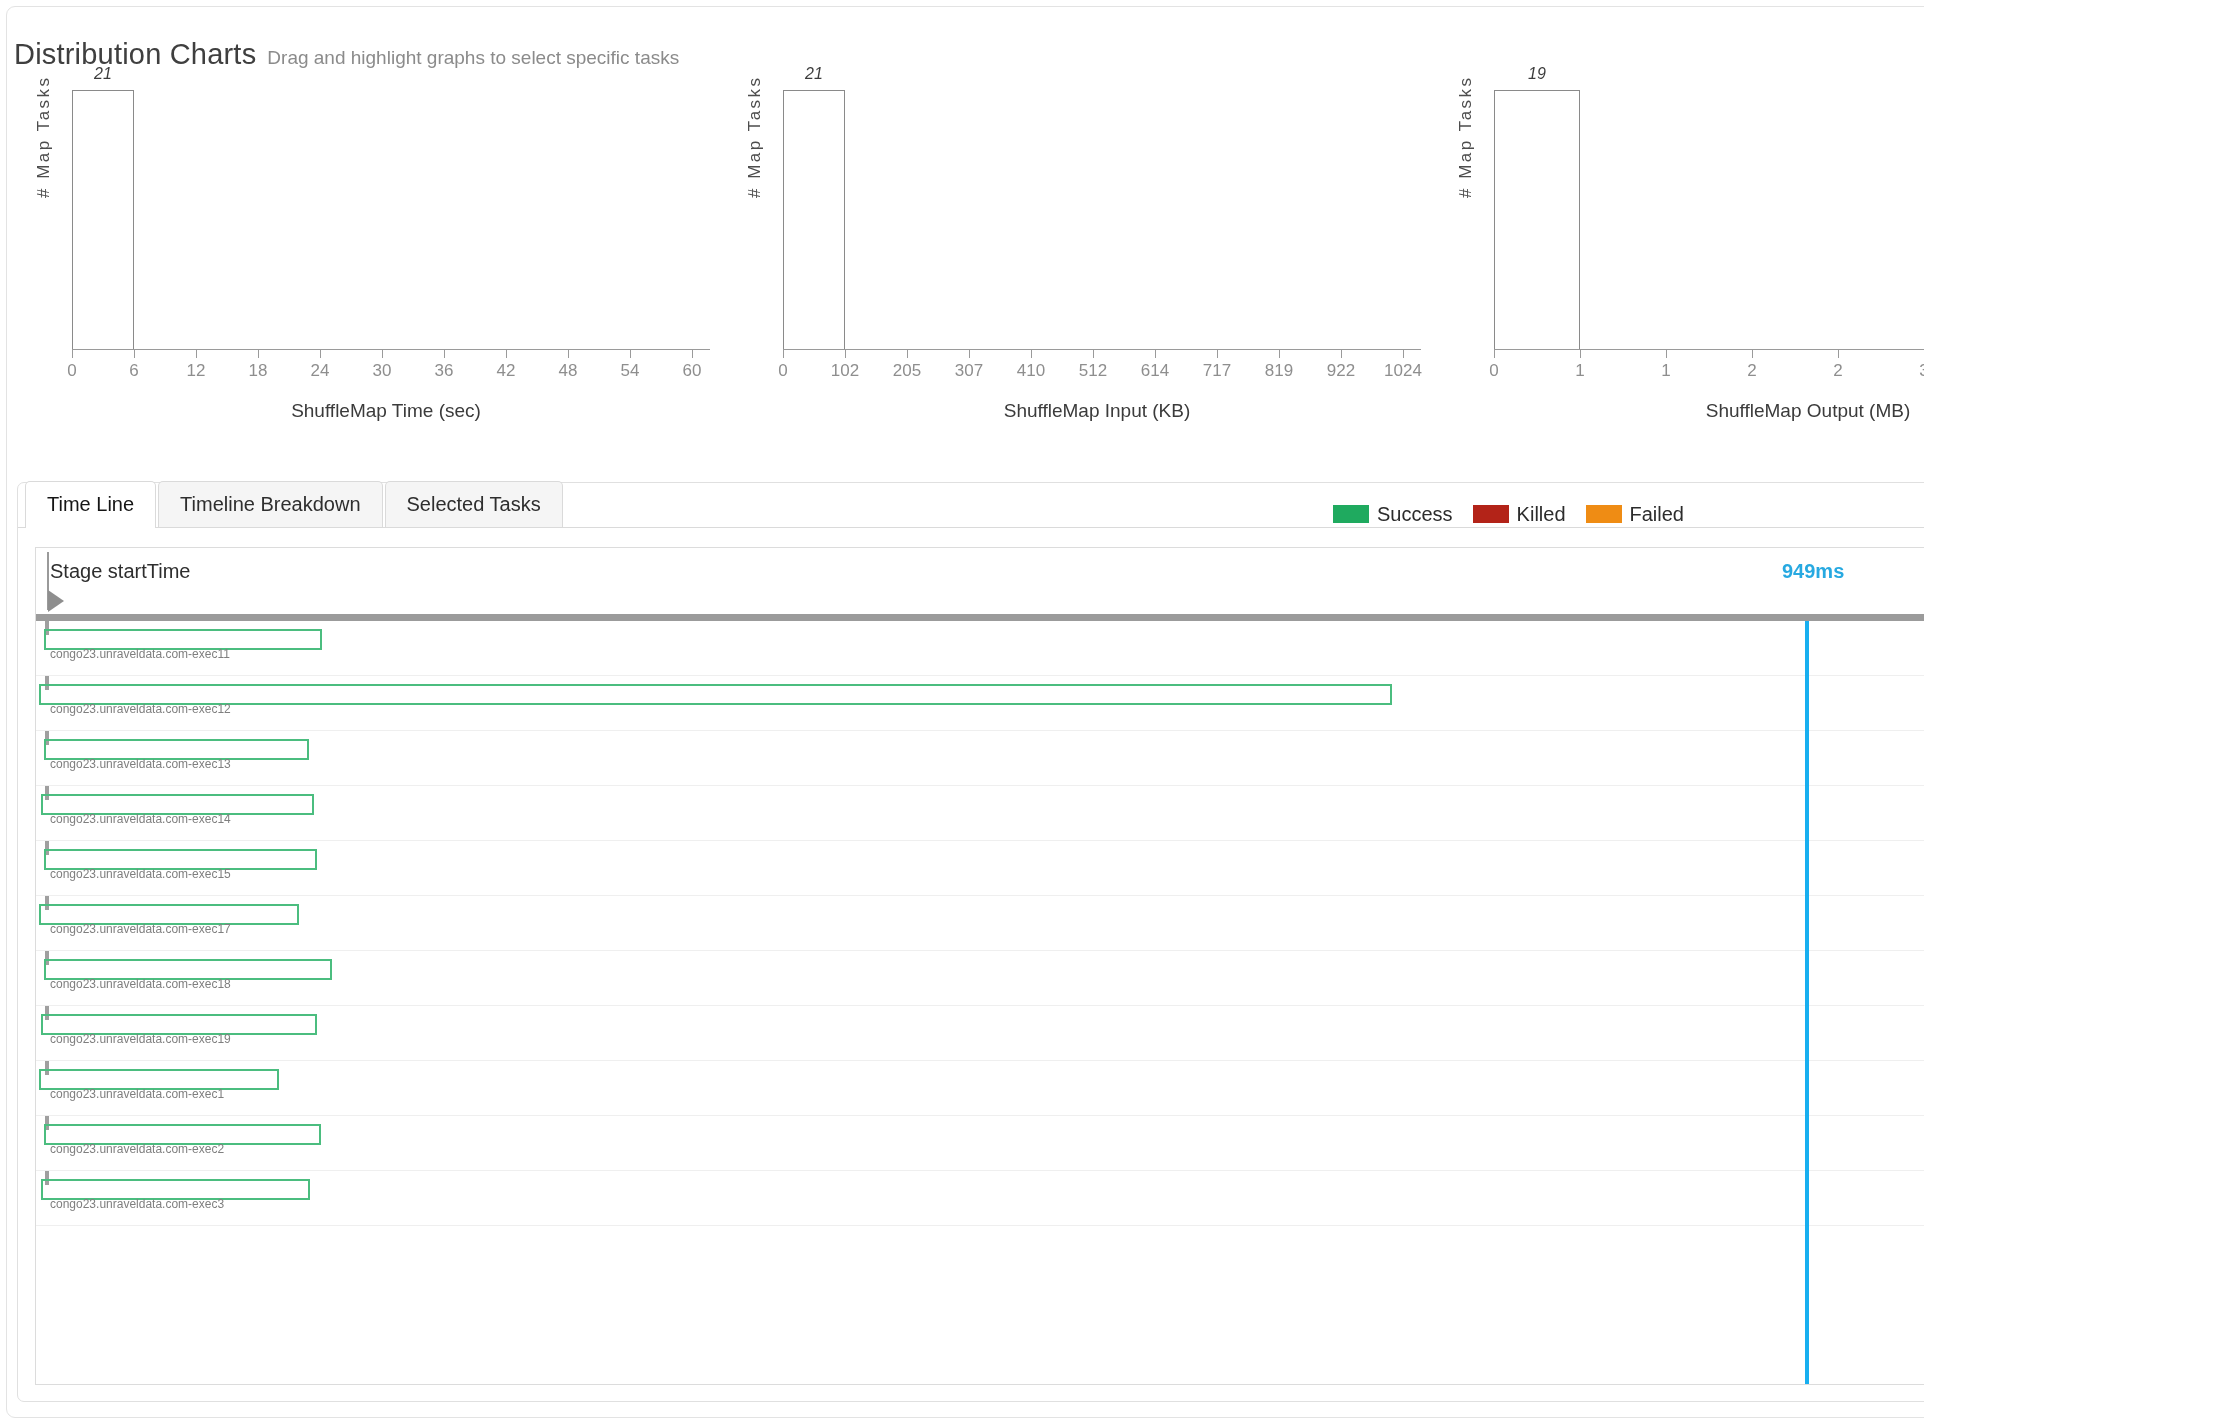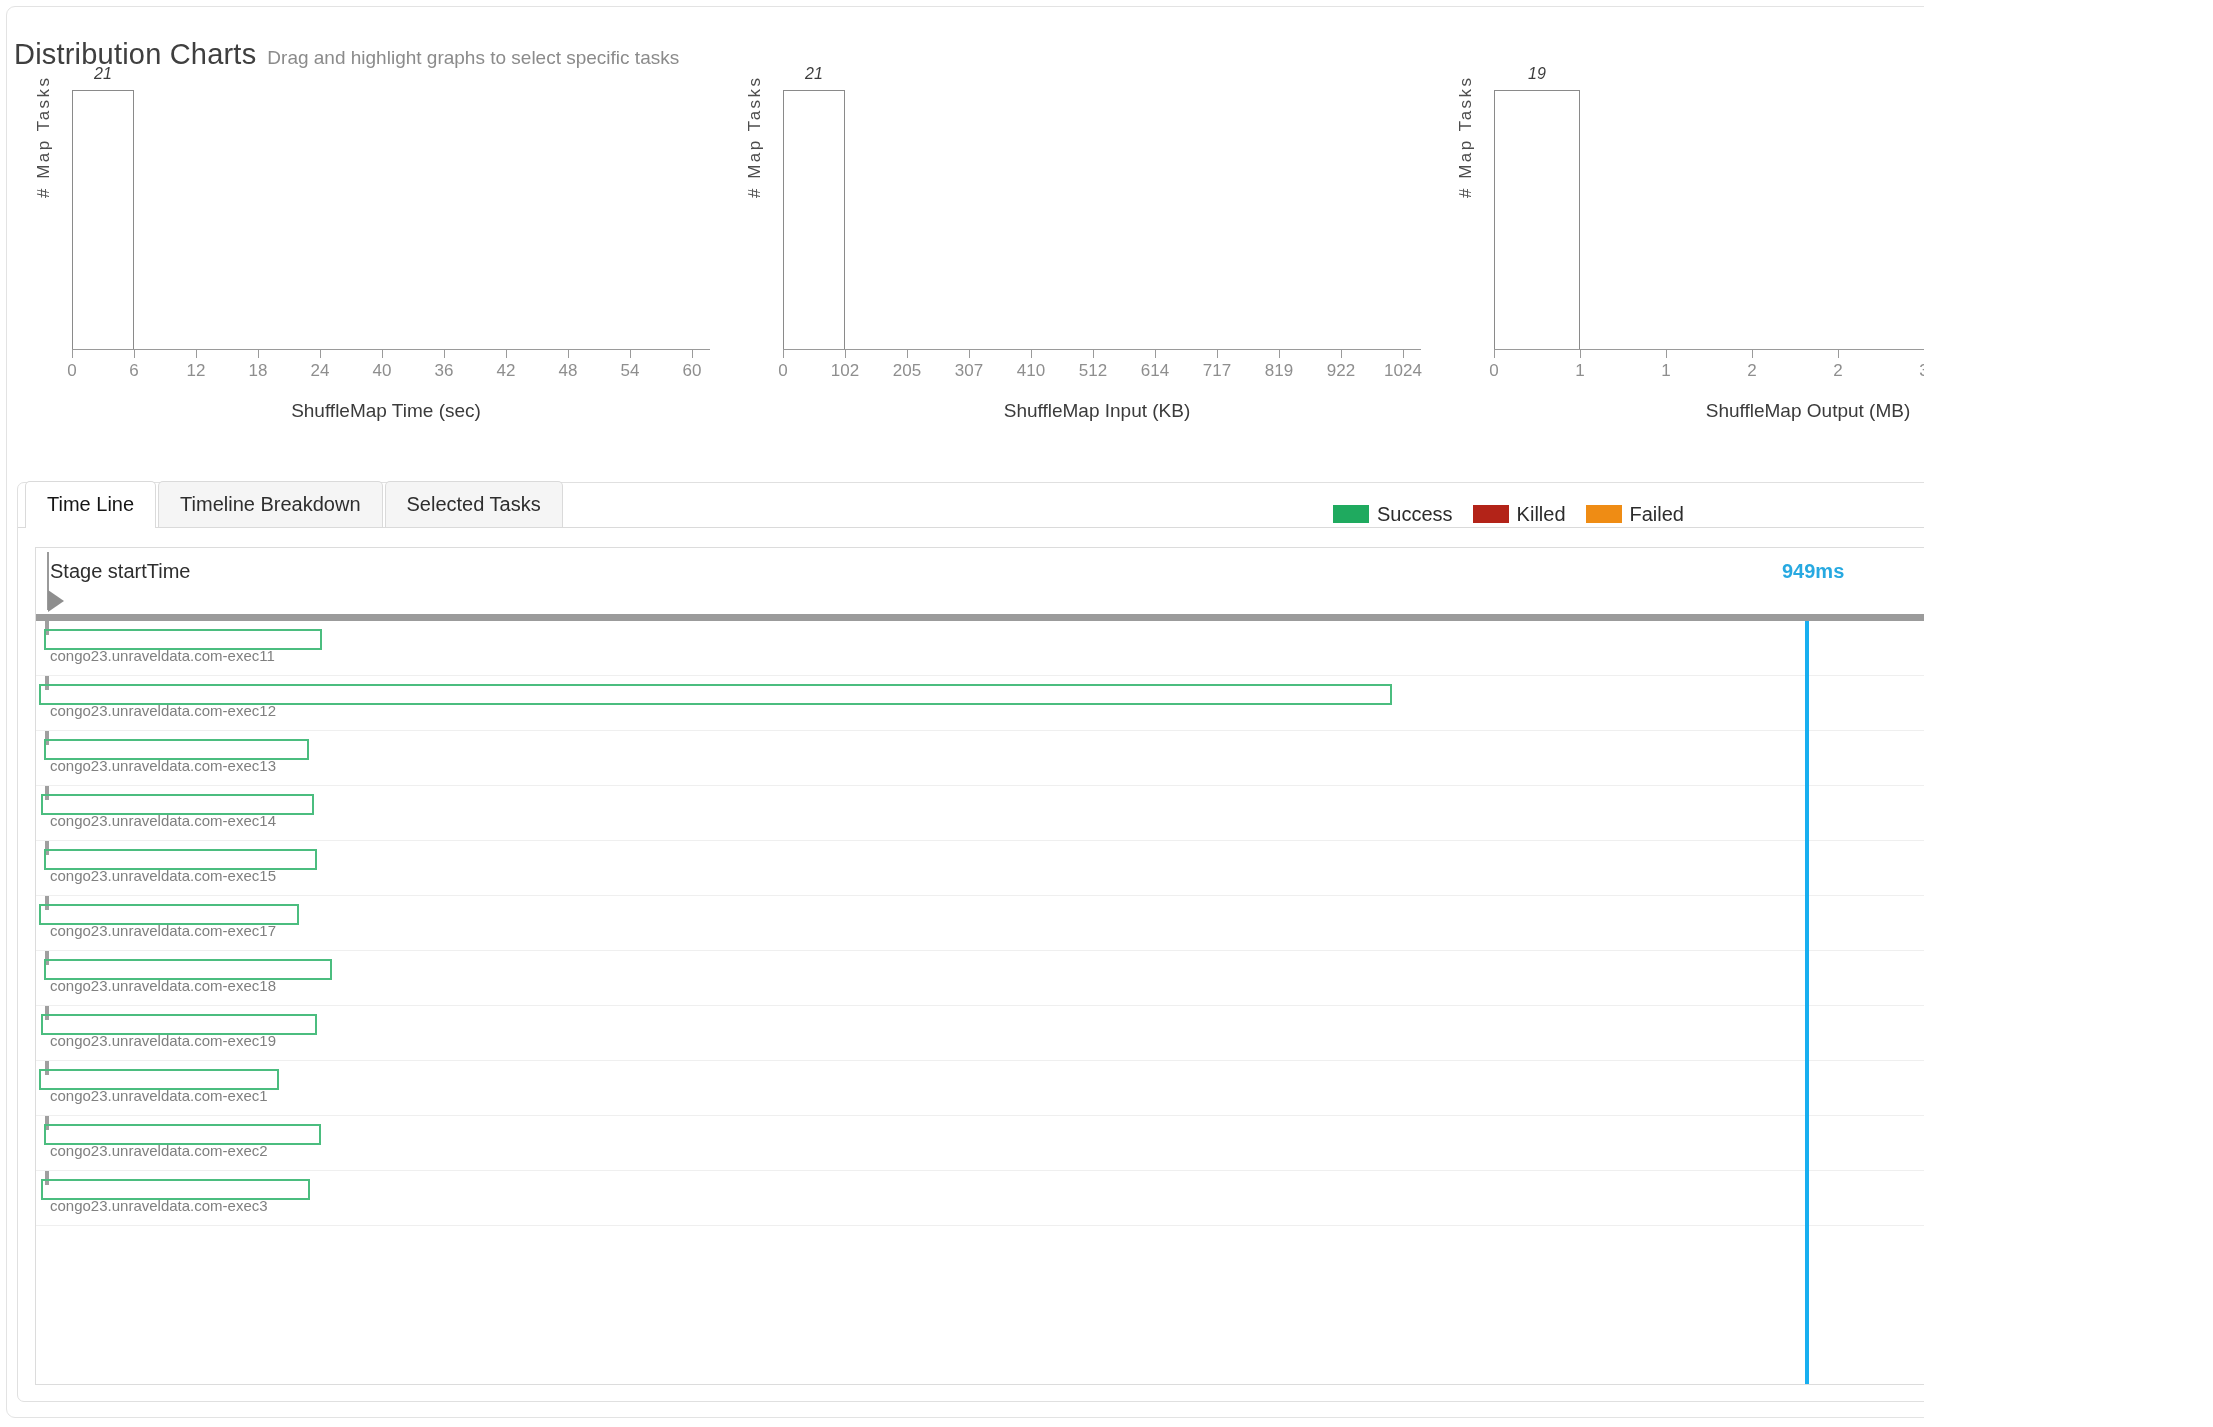--- a/index.html
+++ b/index.html
@@ -190,21 +190,21 @@
   }
   .row-tick {
     position: absolute; left: 9px; top: 0; width: 4px; height: 14px; background: #9f9f9f;
   }
   .task-bar {
     position: absolute; top: 8px; height: 21px;
     border: 2px solid #4bbd7f; background: transparent;
   }
   .row-label {
     position: absolute; left: 14px; top: 26px;
-    font-size: 15px; color: #7f7f7f; white-space: nowrap;
+    font-size: 12px; color: #7f7f7f; white-space: nowrap;
   }
   .now-line {
     position: absolute; left: 1769px; top: 0; width: 4px; height: 763px; background: #18aff0; z-index: 5;
   }
   .dashed-edge {
     position: absolute; left: 2065px; top: 0; width: 0; height: 763px;
     border-left: 4px dashed #9e9e9e; z-index: 4;
   }
 </style>
 </head>
@@ -248,21 +248,21 @@
       <div class="tick" style="left:398px"></div>
         <div class="tick" style="left:460px"></div>
       <div class="tick" style="left:522px"></div>
         <div class="tick" style="left:584px"></div>
       <div class="tick" style="left:646px"></div>
       <div class="tick-label" style="left:26px">0</div>
       <div class="tick-label" style="left:88px">6</div>
       <div class="tick-label" style="left:150px">12</div>
       <div class="tick-label" style="left:212px">18</div>
       <div class="tick-label" style="left:274px">24</div>
-      <div class="tick-label" style="left:336px">40</div>
+      <div class="tick-label" style="left:336px">30</div>
       <div class="tick-label" style="left:398px">36</div>
       <div class="tick-label" style="left:460px">42</div>
       <div class="tick-label" style="left:522px">48</div>
       <div class="tick-label" style="left:584px">54</div>
       <div class="tick-label" style="left:646px">60</div>
       <div class="xlabel">ShuffleMap Time (sec)</div>
     </div>
 
     <div class="chart chart-1">
       <div class="ylabel"># Map Tasks</div>

